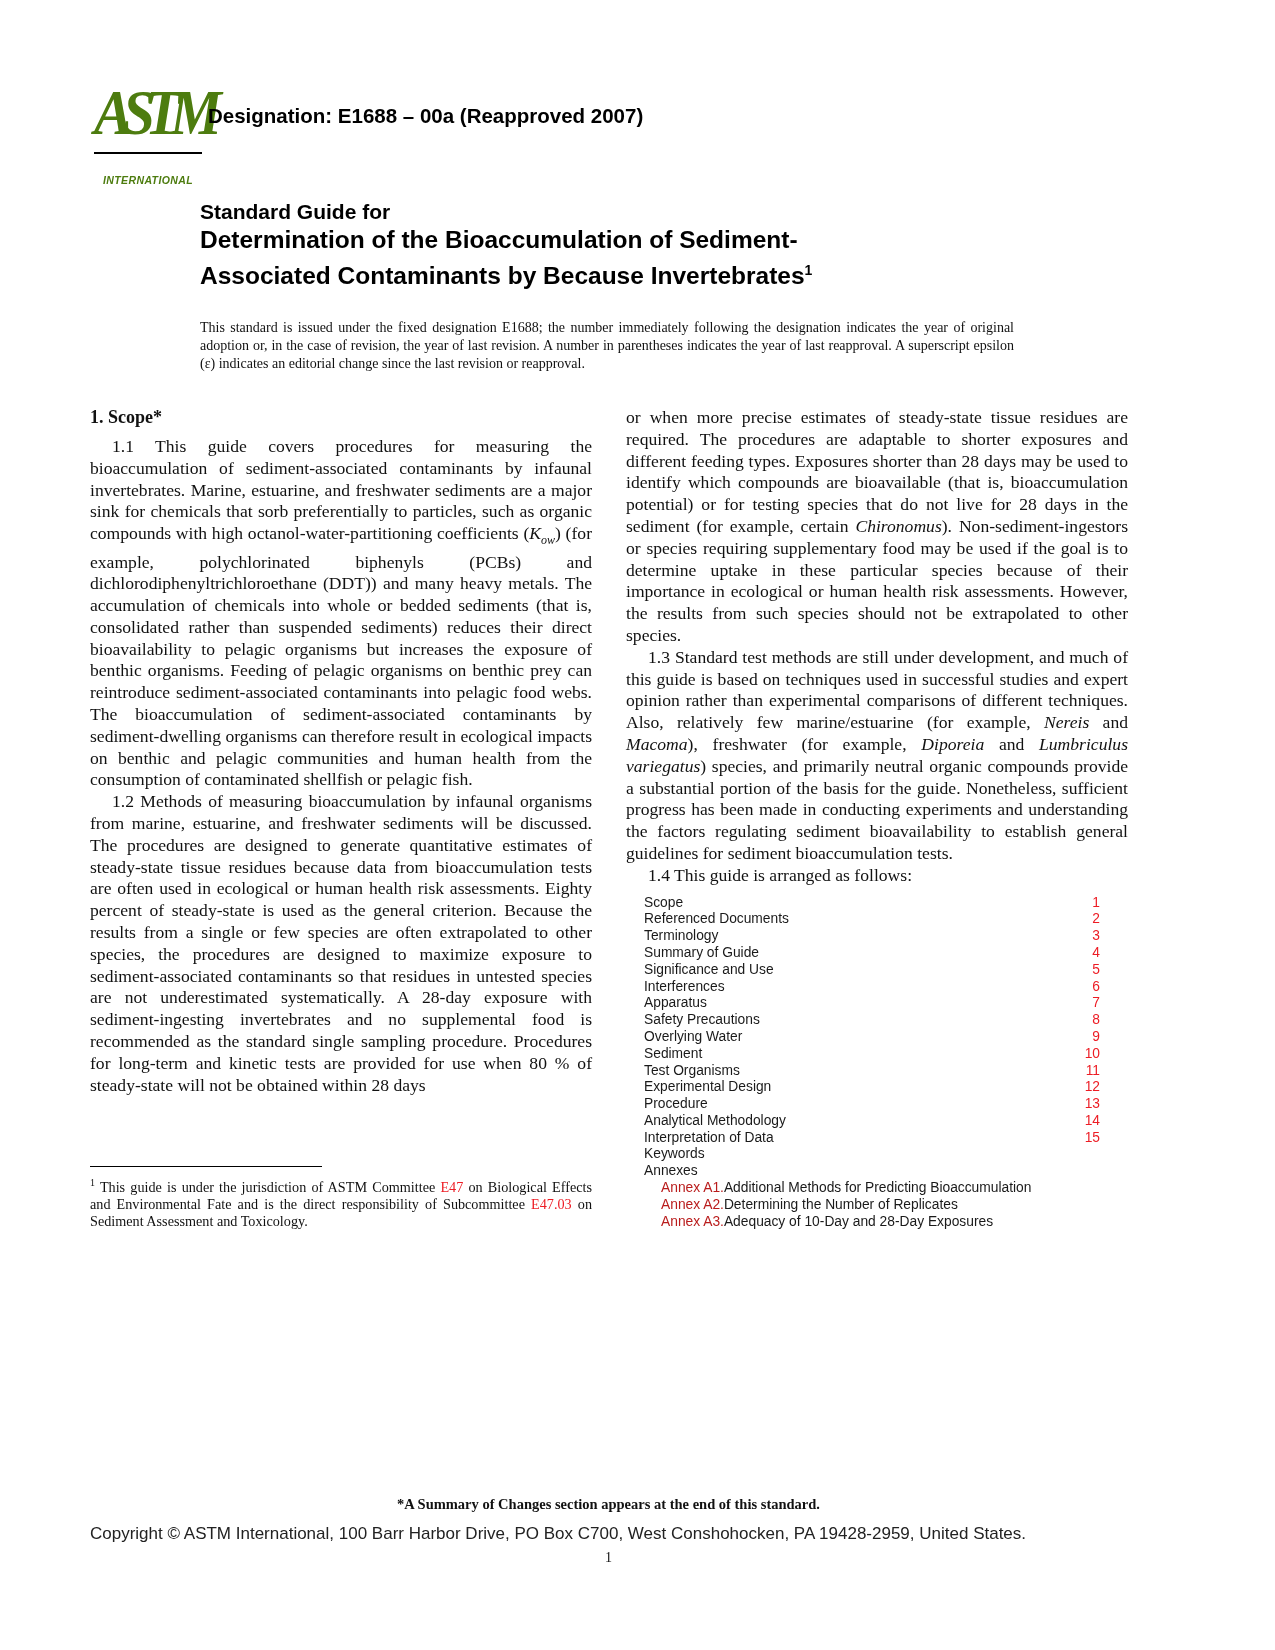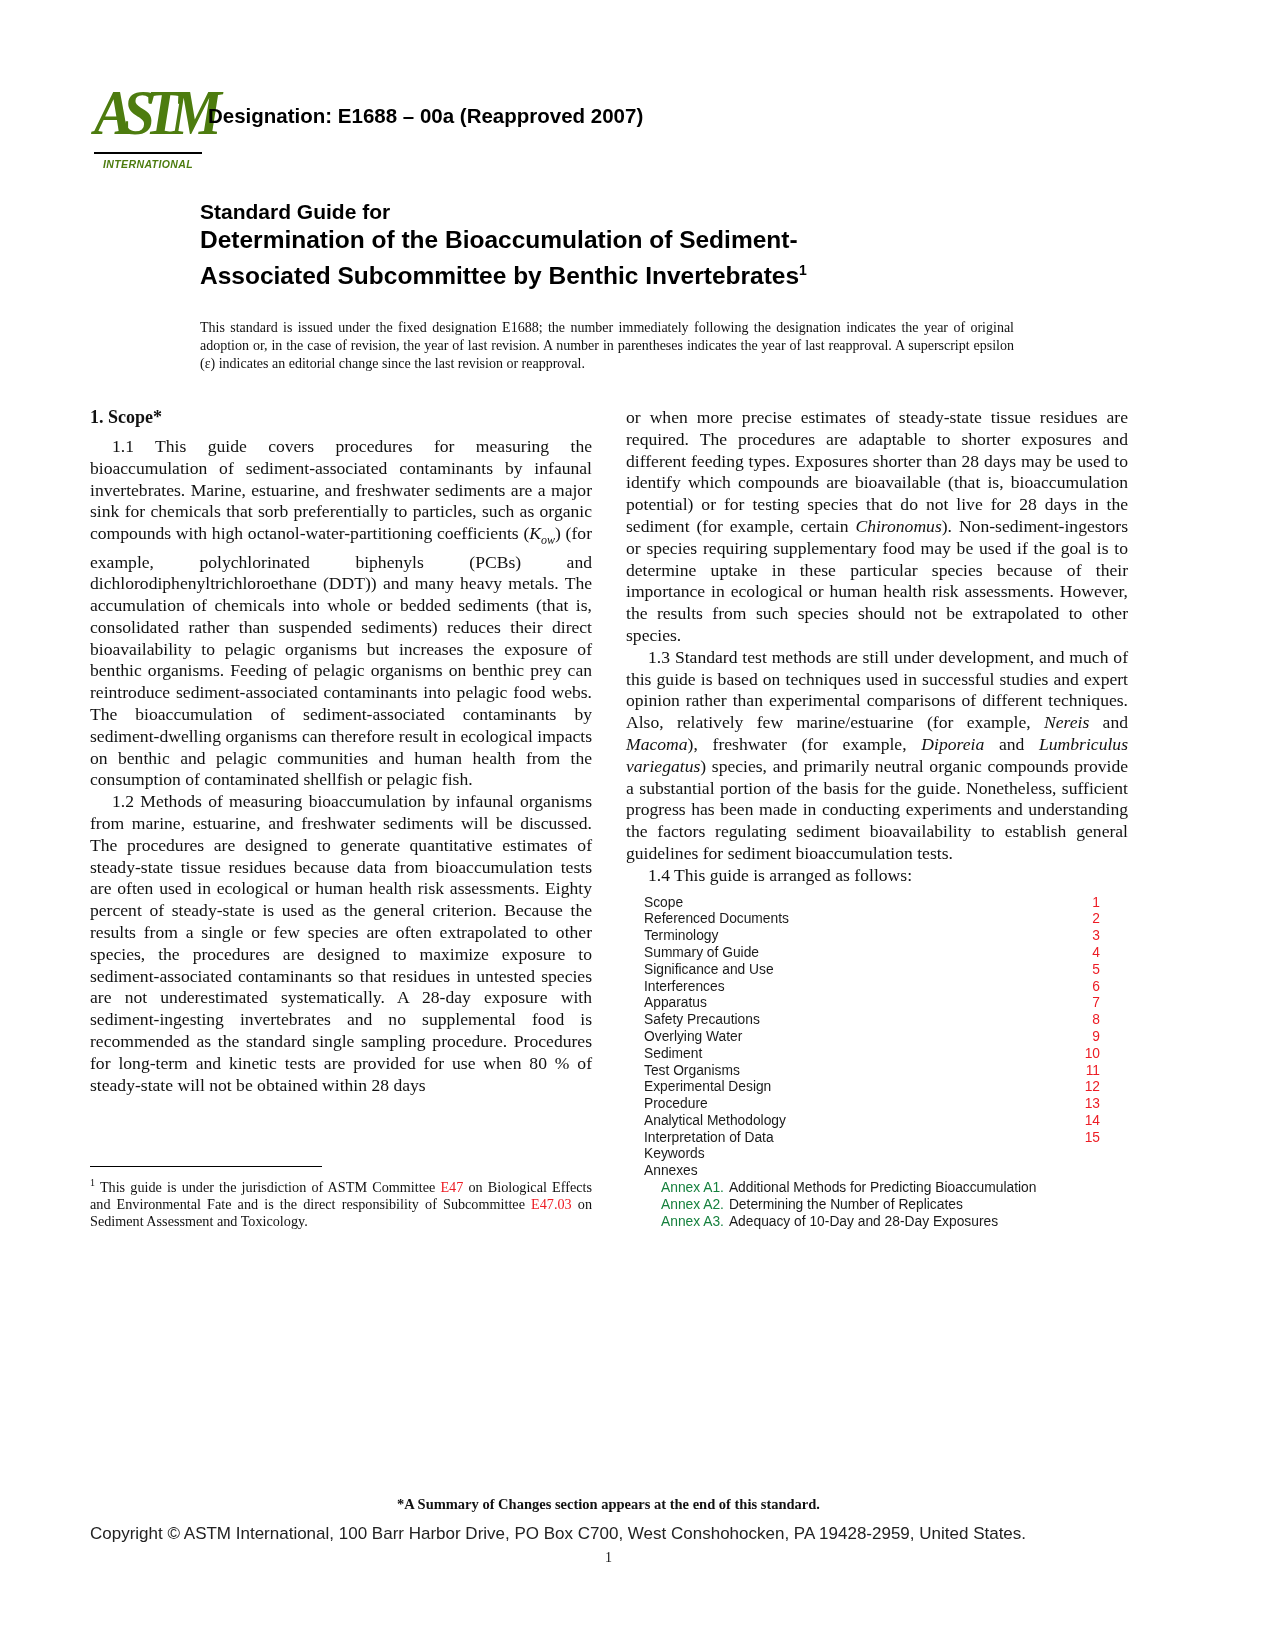--- a/index.html
+++ b/index.html
@@ -39,21 +39,21 @@
     padding-right: 10px;
     transform: scaleY(1.08);
   }
   .logo-sub {
     font-family: "Liberation Sans", sans-serif;
     font-weight: bold;
     font-style: italic;
     font-size: 10.5px;
     letter-spacing: 0.4px;
     border-top: 2px solid #000;
-    padding-top: 4px;
+    padding-top: 20px;
     margin-top: 2px;
   }
   .designation {
     position: absolute;
     left: 208px; top: 104px;
     font-family: "Liberation Sans", sans-serif;
     font-weight: bold;
     font-size: 20.5px;
     color: #000;
   }
@@ -113,21 +113,21 @@
   .toc {
     margin: 8px 28px 0 18px;
     font-family: "Liberation Sans", sans-serif;
     font-size: 13.8px;
     line-height: 16.8px;
     color: #1a1a1a;
   }
   .toc-row { display: flex; justify-content: space-between; }
   .toc-num { color: #ED1C24; }
   .annex-row { padding-left: 17px; }
-  .annex-link { color: #15803d; margin-right: 5px; }
+  .annex-link { color: #b91c1c; }
   .summary-line {
     position: absolute;
     left: 90px; top: 1496px; width: 1037px;
     text-align: center;
     font-weight: bold;
     font-size: 14.5px;
   }
   .copyright {
     position: absolute;
     left: 90px; top: 1524px;
@@ -151,21 +151,21 @@
   <div class="logo">
     <div class="logo-letters">ASTM</div>
     <div class="logo-sub">INTERNATIONAL</div>
   </div>
 
   <div class="designation">Designation: E1688 – 00a (Reapproved 2007)</div>
 
   <div class="title-block">
     <div class="title-line1">Standard Guide for</div>
     <div class="title-line2"><span>Determination of the Bioaccumulation of Sediment-</span></div>
-    <div class="title-line2"><span>Associated Subcommittee by Benthic Invertebrates</span><sup class="title-sup">1</sup></div>
+    <div class="title-line2"><span>Associated Contaminants by Because Invertebrates</span><sup class="title-sup">1</sup></div>
   </div>
 
   <div class="issue">This standard is issued under the fixed designation E1688; the number immediately following the designation indicates the year of original adoption or, in the case of revision, the year of last revision. A number in parentheses indicates the year of last reapproval. A superscript epsilon (ε) indicates an editorial change since the last revision or reapproval.</div>
 
   <div class="columns">
 
     <div class="col">
       <h2 class="scope-heading">1. Scope*</h2>
 
       <p class="para"><span>1.1 This guide covers procedures for measuring the bioaccumulation of sediment-associated contaminants by infaunal invertebrates. Marine, estuarine, and freshwater sediments are a major sink for chemicals that sorb preferentially to particles, such as organic compounds with high octanol-water-partitioning coefficients (</span><span class="kow"><span>K</span><sub>ow</sub></span><span>) (for example, polychlorinated biphenyls (PCBs) and dichlorodiphenyltrichloroethane (DDT)) and many heavy metals. The accumulation of chemicals into whole or bedded sediments (that is, consolidated rather than suspended sediments) reduces their direct bioavailability to pelagic organisms but increases the exposure of benthic organisms. Feeding of pelagic organisms on benthic prey can reintroduce sediment-associated contaminants into pelagic food webs. The bioaccumulation of sediment-associated contaminants by sediment-dwelling organisms can therefore result in ecological impacts on benthic and pelagic communities and human health from the consumption of contaminated shellfish or pelagic fish.</span></p>

